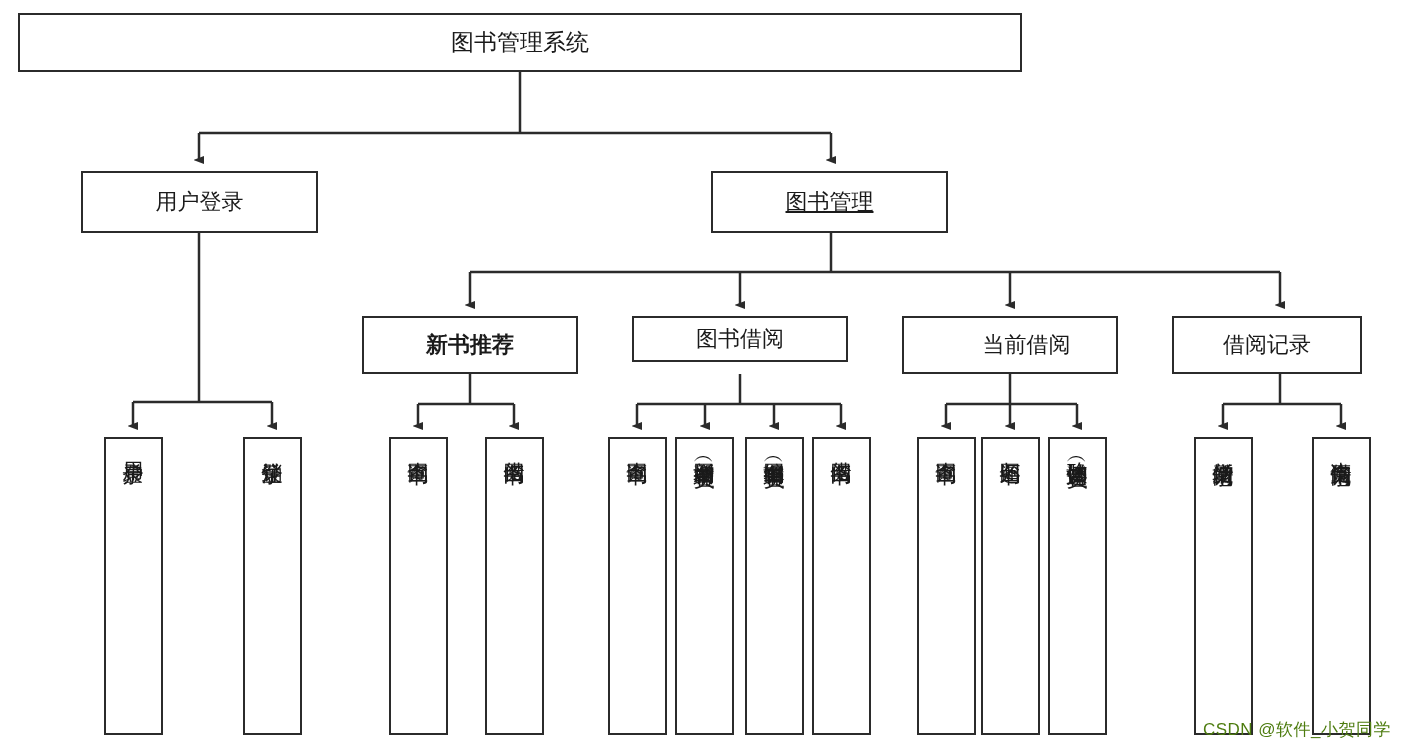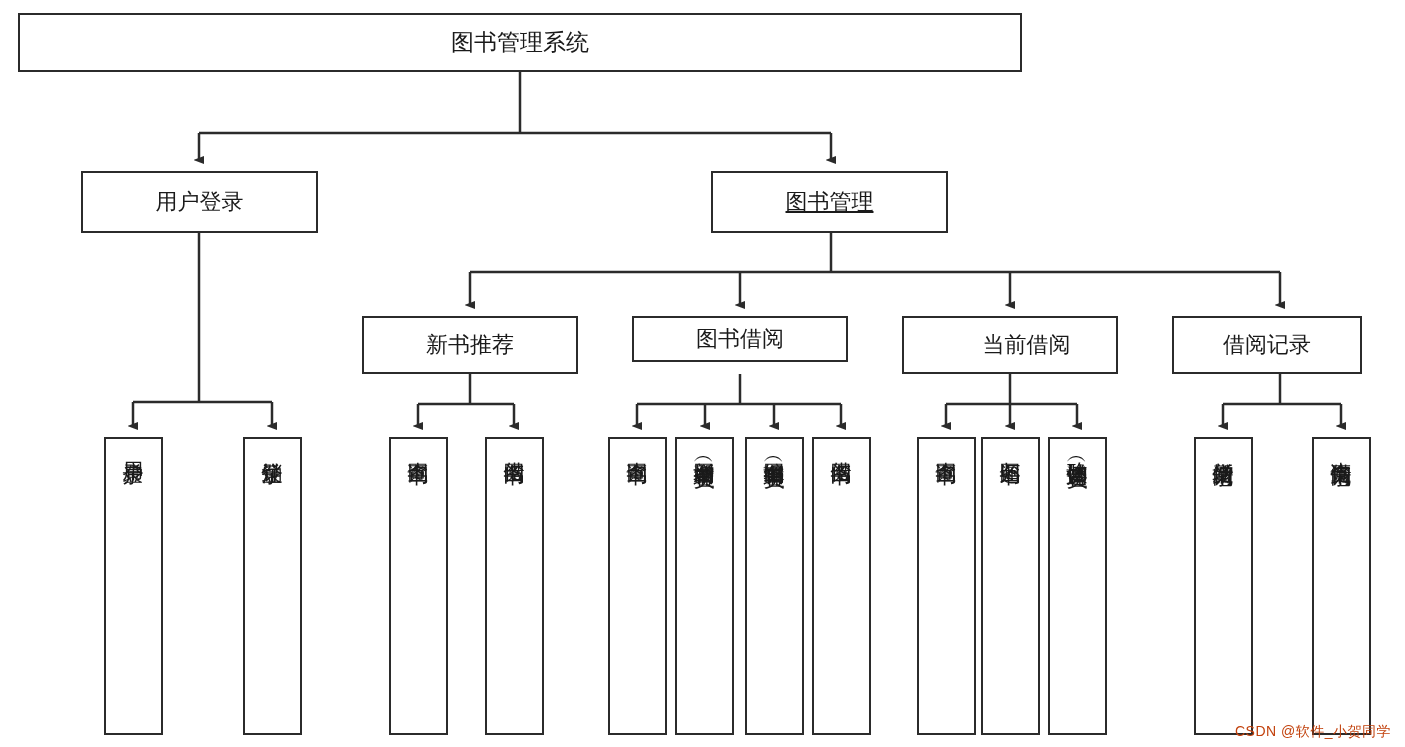--- a/index.html
+++ b/index.html
@@ -57,22 +57,22 @@
     text-orientation: upright;
     font-size: 21px;
     letter-spacing: 1px;
     line-height: 1;
     white-space: nowrap;
   }
   .watermark {
     position: absolute;
     right: 14px;
     bottom: 6px;
-    font-size: 14px;
-    color: #c2410c;
+    font-size: 17px;
+    color: #4d7c0f;
     z-index: 5;
     white-space: nowrap;
     letter-spacing: 0.5px;
   }
 </style>
 </head>
 <body>
 
 <div id="canvas">
 
@@ -131,21 +131,21 @@
   </div>
 
   <div class="node horizontal" style="left:81px; top:171px; width:237px; height:62px;">
     <span class="node-label">用户登录</span>
   </div>
 
   <div class="node horizontal" style="left:711px; top:171px; width:237px; height:62px;text-decoration:underline;">
     <span class="node-label">图书管理</span>
   </div>
 
-  <div class="node horizontal" style="left:362px; top:316px; width:216px; height:58px;">
+  <div class="node horizontal" style="left:362px; top:316px; width:216px; height:58px;font-weight:bold;">
     <span class="node-label">新书推荐</span>
   </div>
 
   <div class="node horizontal" style="left:632px; top:316px; width:216px; height:46px;">
     <span class="node-label">图书借阅</span>
   </div>
 
   <div class="node horizontal" style="left:902px; top:316px; width:216px; height:58px;padding-left:33px;">
     <span class="node-label">当前借阅</span>
   </div>

